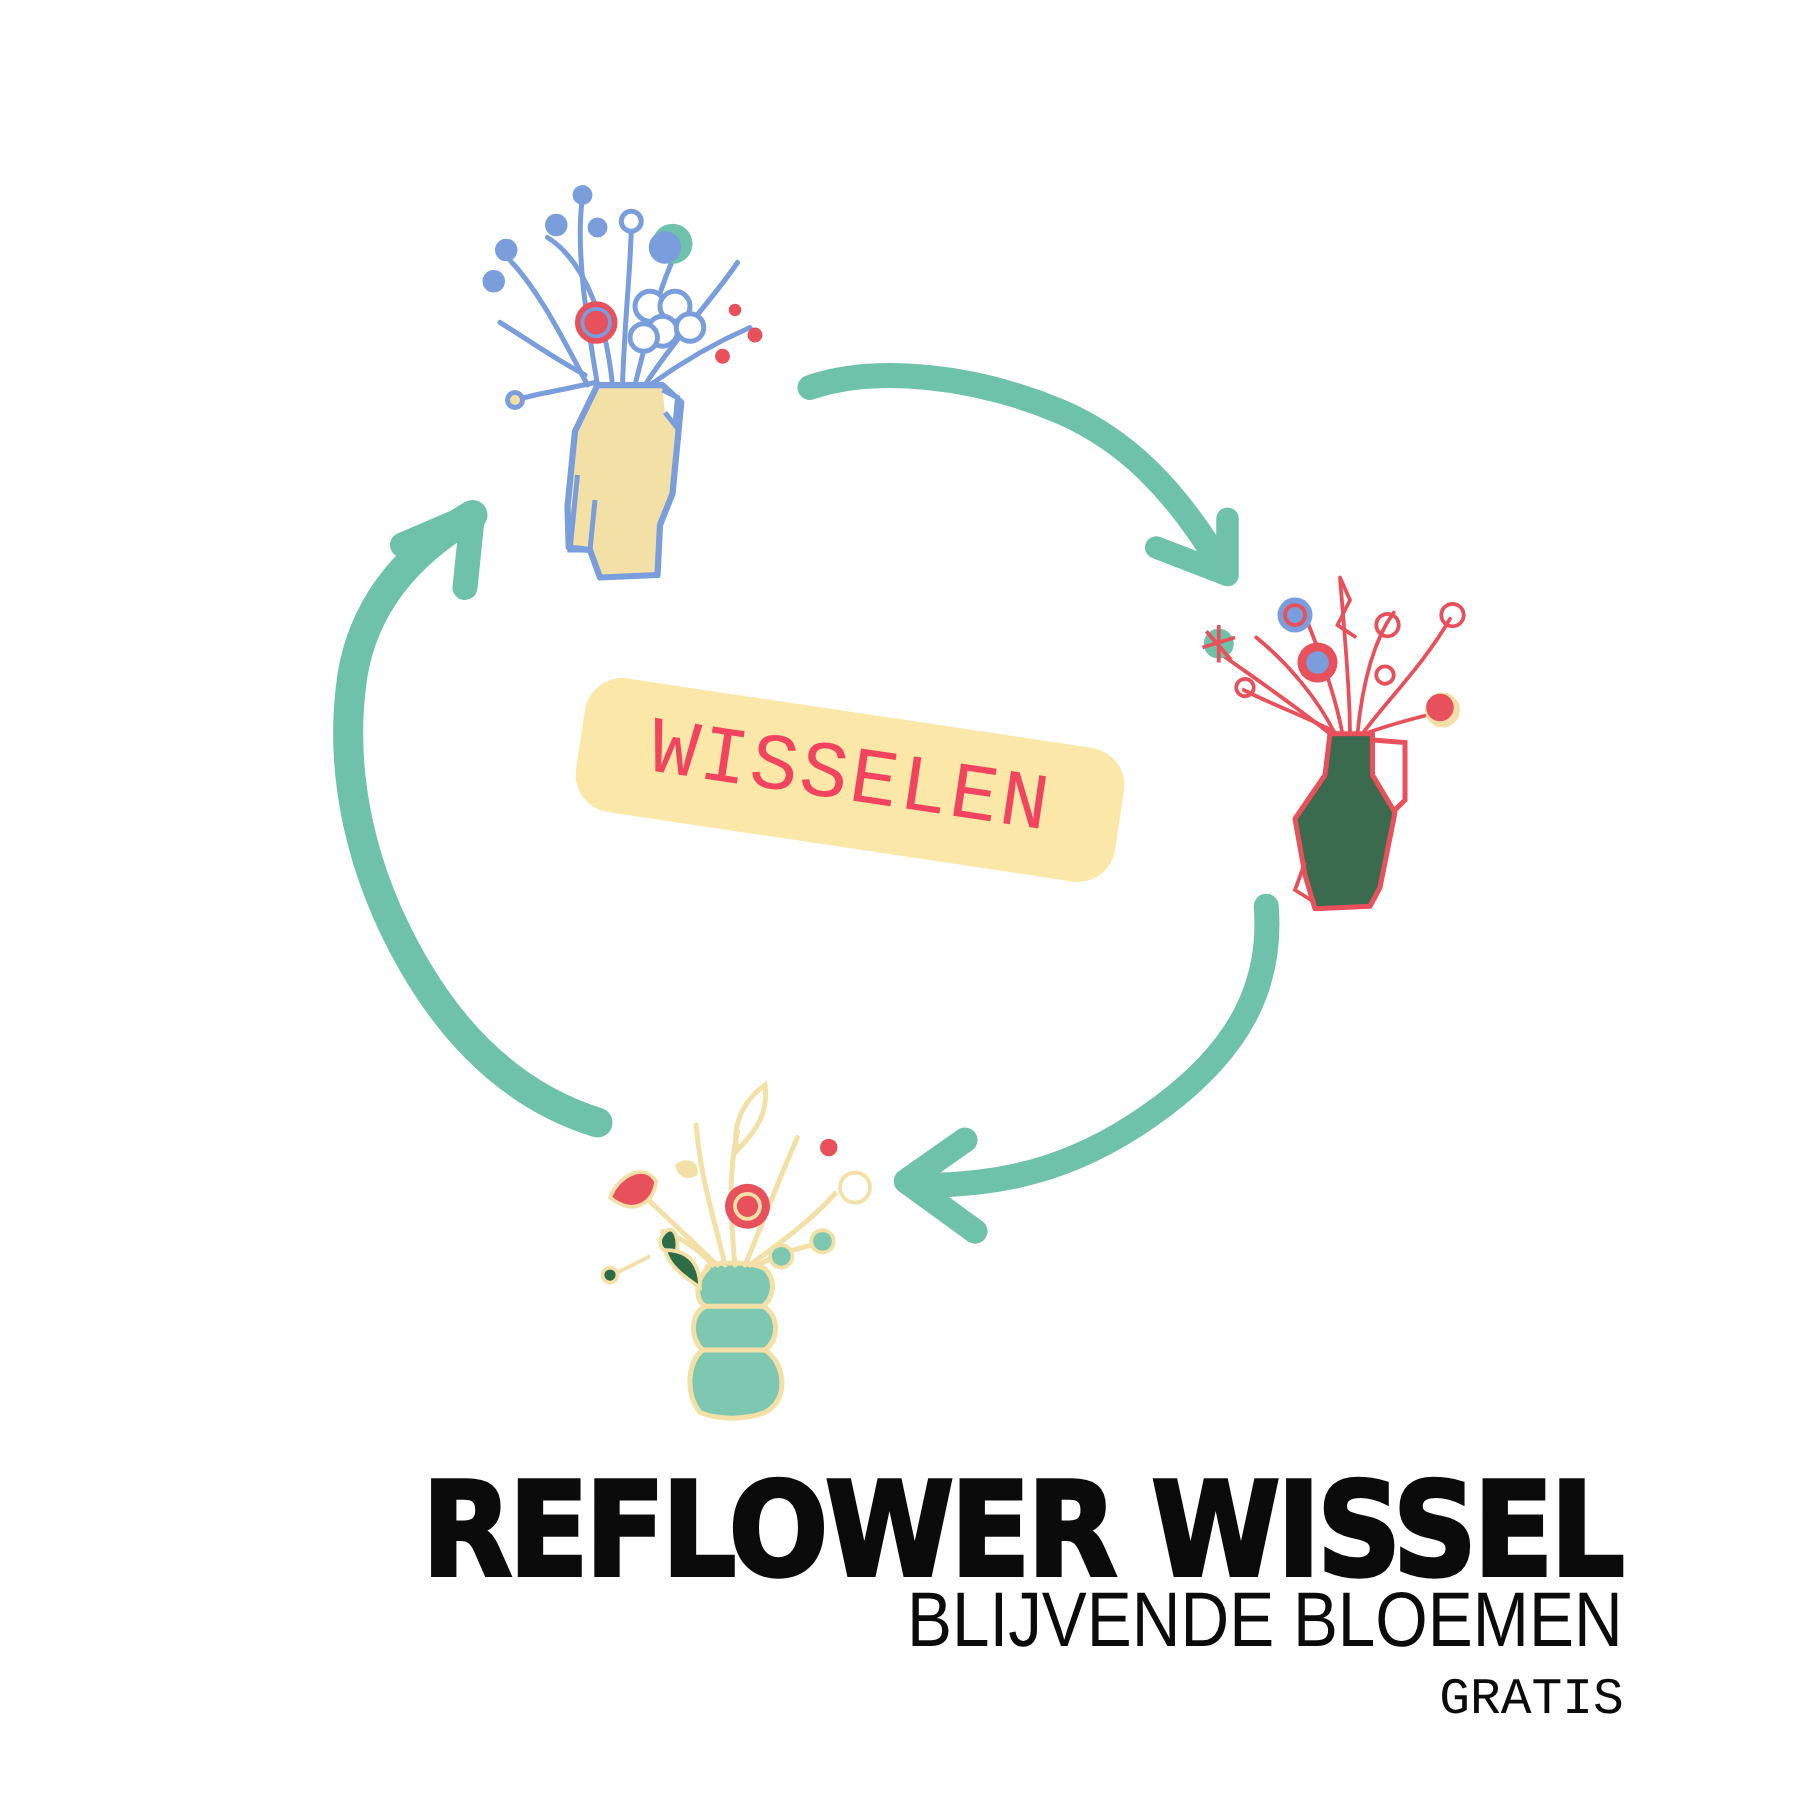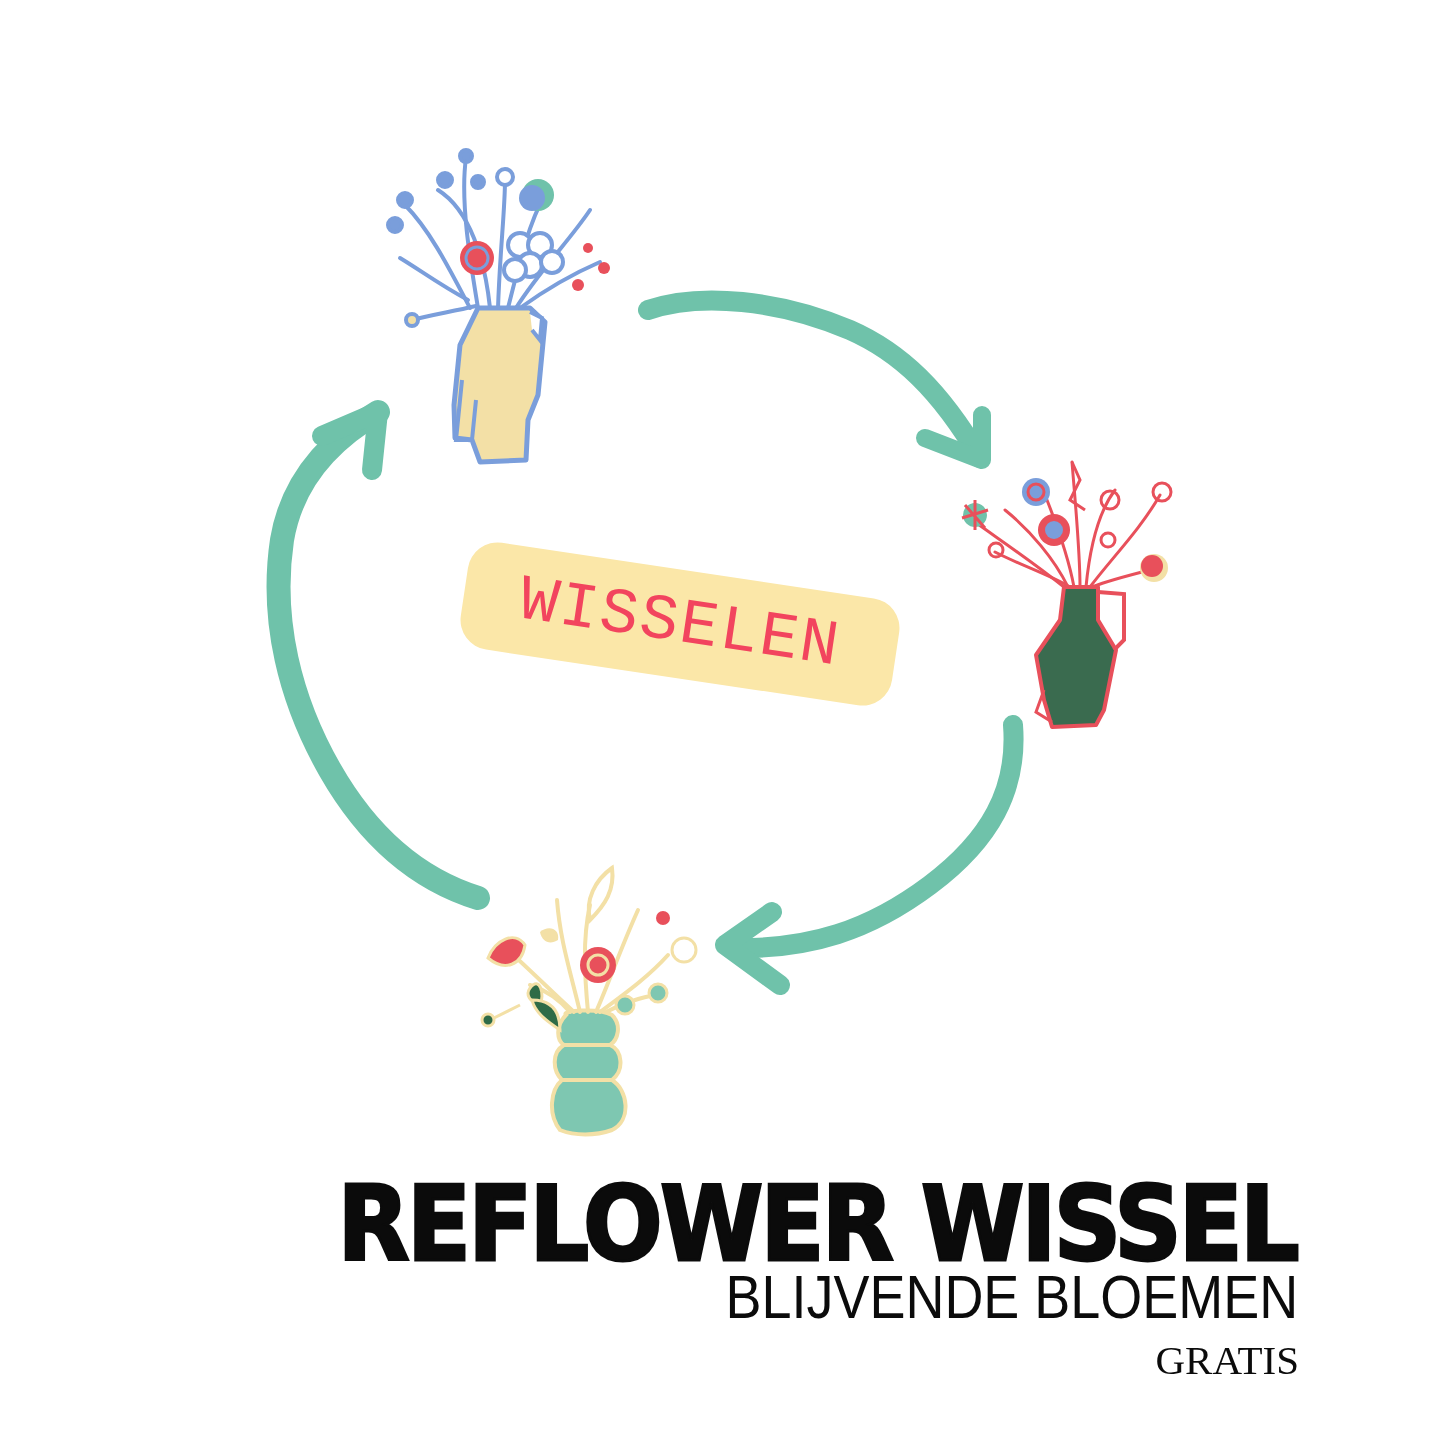--- a/index.html
+++ b/index.html
@@ -62,21 +62,21 @@
       font-size: 62px;
       line-height: 1;
       transform: scaleX(0.87);
       transform-origin: right center;
       white-space: nowrap;
     }
     .tagline {
       position: absolute;
       right: 146px;
       top: 1340px;
-      font-family: Liberation Serif, serif;
+      font-family: Liberation Mono, monospace;
       font-weight: 400;
       font-size: 41px;
       line-height: 1;
       white-space: nowrap;
     }
   </style>
 </head>
 <body>
 
 <div class="canvas">

